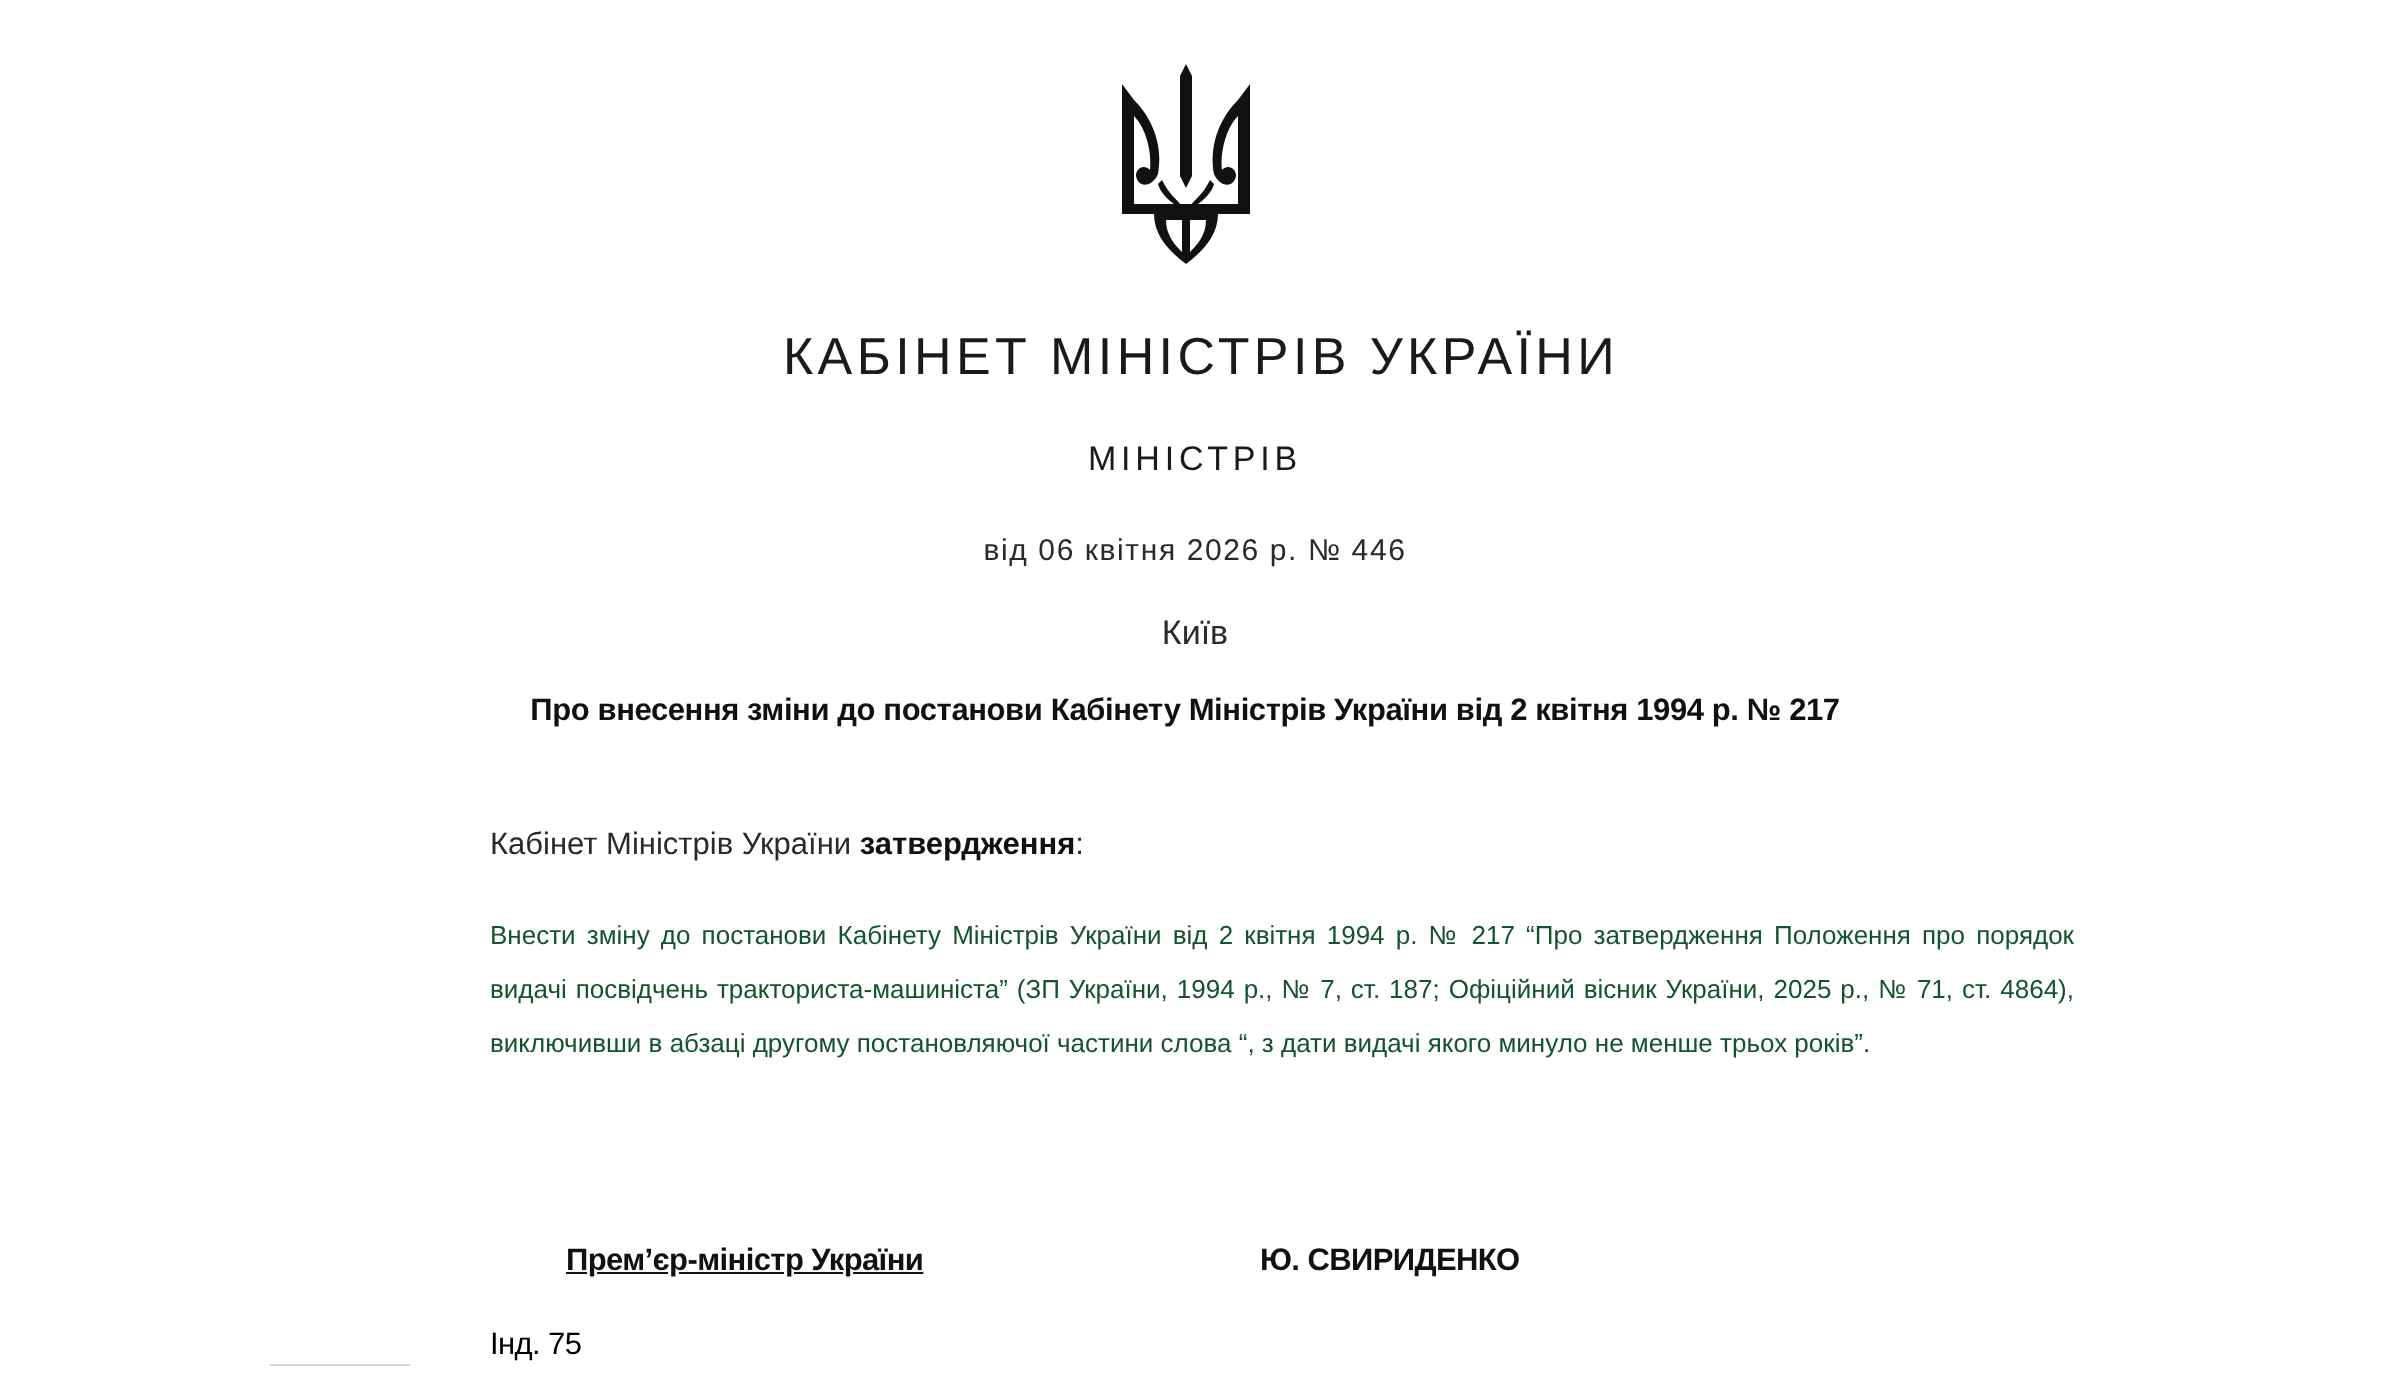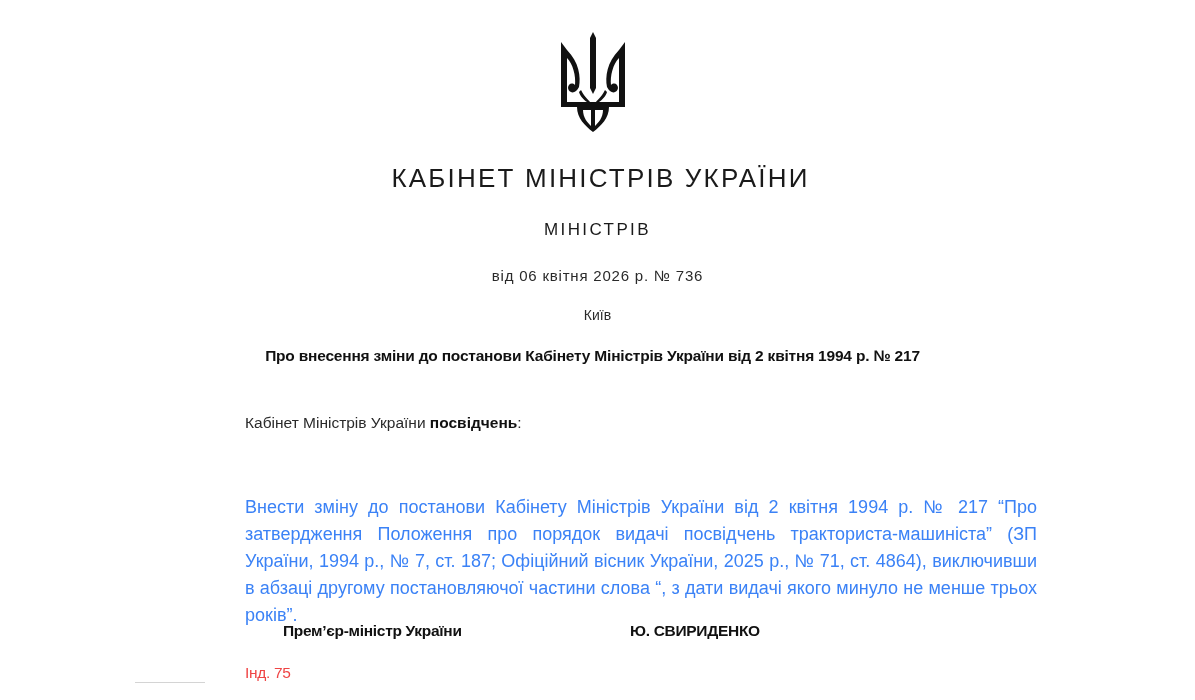--- a/index.html
+++ b/index.html
@@ -43,21 +43,21 @@
       color: #1a1a1a;
     }
     #doc-date {
       top: 267px;
       font-size: 15px;
       letter-spacing: 0.8px;
       color: #2a2a2a;
     }
     #doc-city {
       top: 307px;
-      font-size: 14px;
+      font-size: 17px;
       color: #2a2a2a;
     }
     #doc-subject {
       top: 347px;
       font-size: 15.5px;
       font-weight: bold;
       color: #111;
       left: -5px;
       letter-spacing: -0.2px;
     }
@@ -65,48 +65,48 @@
       left: 245px;
       top: 414px;
       font-size: 15.5px;
       color: #2a2a2a;
     }
     #preamble b { color: #111; }
     #body-text {
       left: 245px;
       top: 454px;
       width: 792px;
-      font-size: 18px;
+      font-size: 13px;
       line-height: 27px;
       text-align: justify;
-      color: #3b82f6;
-      margin-top: 40px;
+      color: #14532d;
     }
     #signer-title {
       left: 283px;
       top: 622px;
       font-size: 15.5px;
       font-weight: bold;
       color: #111;
       letter-spacing: -0.3px;
+      text-decoration: underline;
     }
     #signer-name {
       left: 614px;
       top: 622px;
       font-size: 15.5px;
       font-weight: bold;
       color: #111;
       letter-spacing: -0.3px;
       margin-left: 16px;
     }
     #index-label {
       left: 245px;
       top: 664px;
       font-size: 15.5px;
-      color: #ef4444;
+      color: #000000;
       letter-spacing: -0.3px;
     }
     #footnote-rule {
       left: 135px;
       top: 682px;
       width: 70px;
       height: 1px;
       background: #d4d4d4;
     }
   </style>
@@ -132,25 +132,25 @@
 
     <path d="M18 75 L50 75 C50 86 42 94 34 100 C26 94 18 86 18 75 Z M24 78 C24 86 29 91 32 94 L32 78 Z M36 78 L36 94 C39 91 44 86 44 78 Z" fill-rule="evenodd"></path>
 
     <path d="M22 58 C26 66 30 68 31 70 L28 70 C25 68 21 64 20 60 Z"></path>
     <path d="M46 58 C42 66 38 68 37 70 L40 70 C43 68 47 64 48 60 Z"></path>
   </g>
 </svg>
 
 <div id="org-title" class="center">КАБІНЕТ МІНІСТРІВ УКРАЇНИ</div>
 <div id="doc-type" class="center">МІНІСТРІВ</div>
-<div id="doc-date" class="center">від 06 квітня 2026 р. № 736</div>
+<div id="doc-date" class="center">від 06 квітня 2026 р. № 446</div>
 <div id="doc-city" class="center">Київ</div>
 <div id="doc-subject" class="center">Про внесення зміни до постанови Кабінету Міністрів України від 2 квітня 1994 р. № 217</div>
 
-<div id="preamble" class="abs"><span>Кабінет Міністрів України </span><b>посвідчень</b><span>:</span></div>
+<div id="preamble" class="abs"><span>Кабінет Міністрів України </span><b>затвердження</b><span>:</span></div>
 
 <div id="body-text" class="abs">Внести зміну до постанови Кабінету Міністрів України від 2 квітня 1994 р. №  217 “Про затвердження Положення про порядок видачі посвідчень тракториста-машиніста” (ЗП України, 1994 р., №  7, ст. 187; Офіційний вісник України, 2025 р., № 71, ст. 4864), виключивши в абзаці другому постановляючої частини слова “, з дати видачі якого минуло не менше трьох років”.</div>
 
 <div id="signer-title" class="abs">Прем’єр-міністр України</div>
 <div id="signer-name" class="abs">Ю. СВИРИДЕНКО</div>
 
 <div id="index-label" class="abs">Інд. 75</div>
 <div id="footnote-rule" class="abs"></div>
 
 </body></html>

